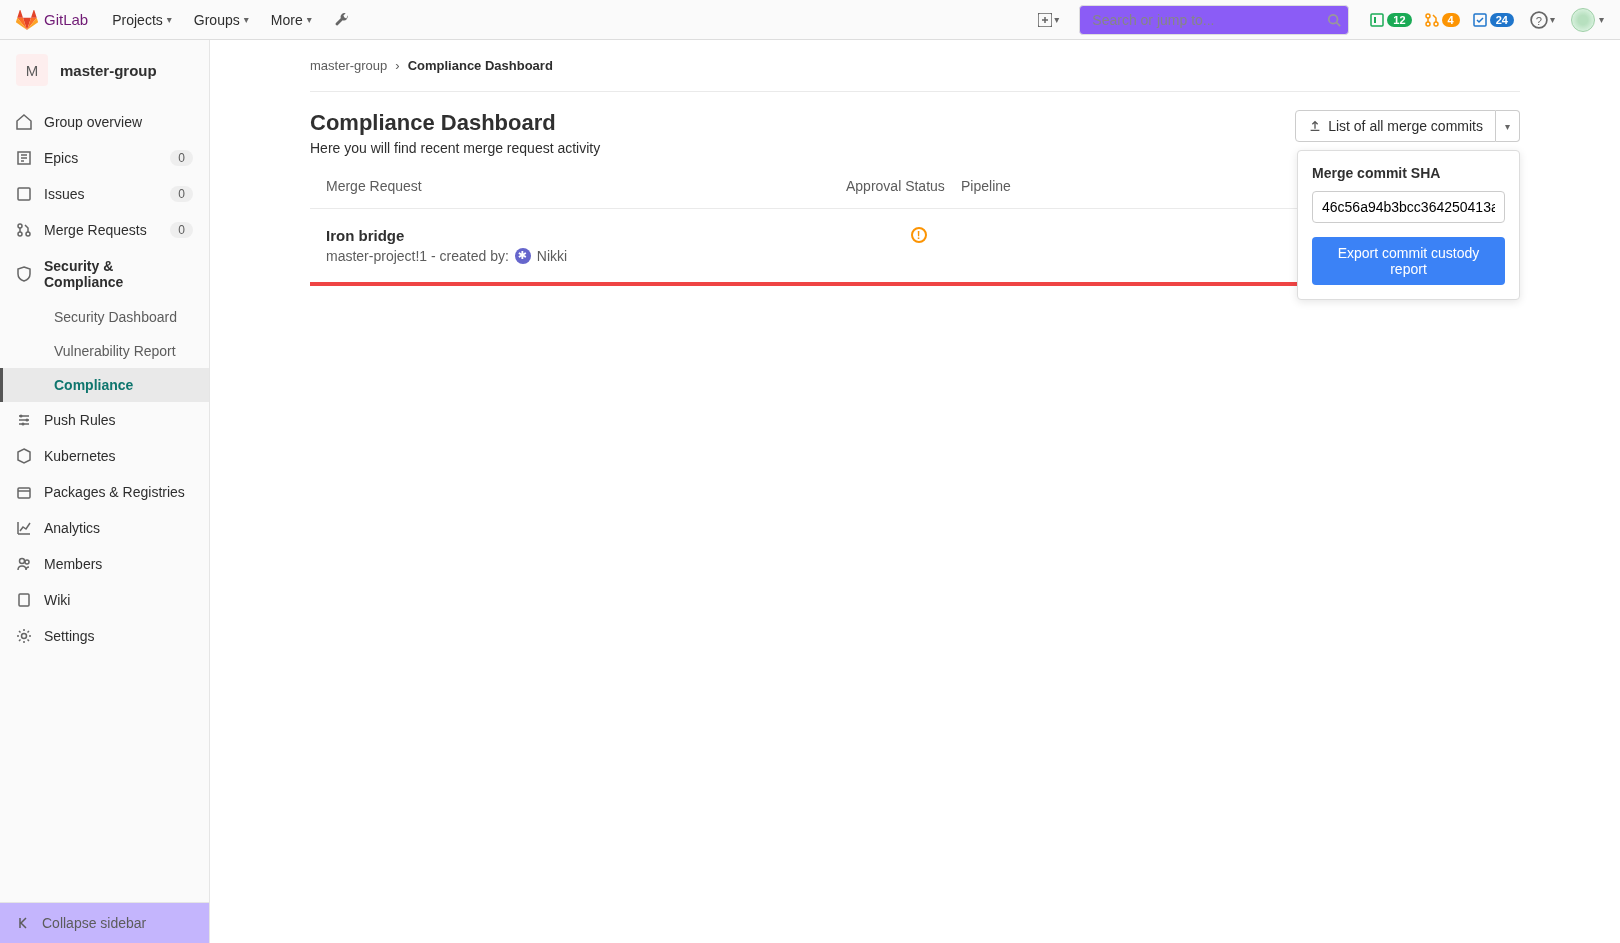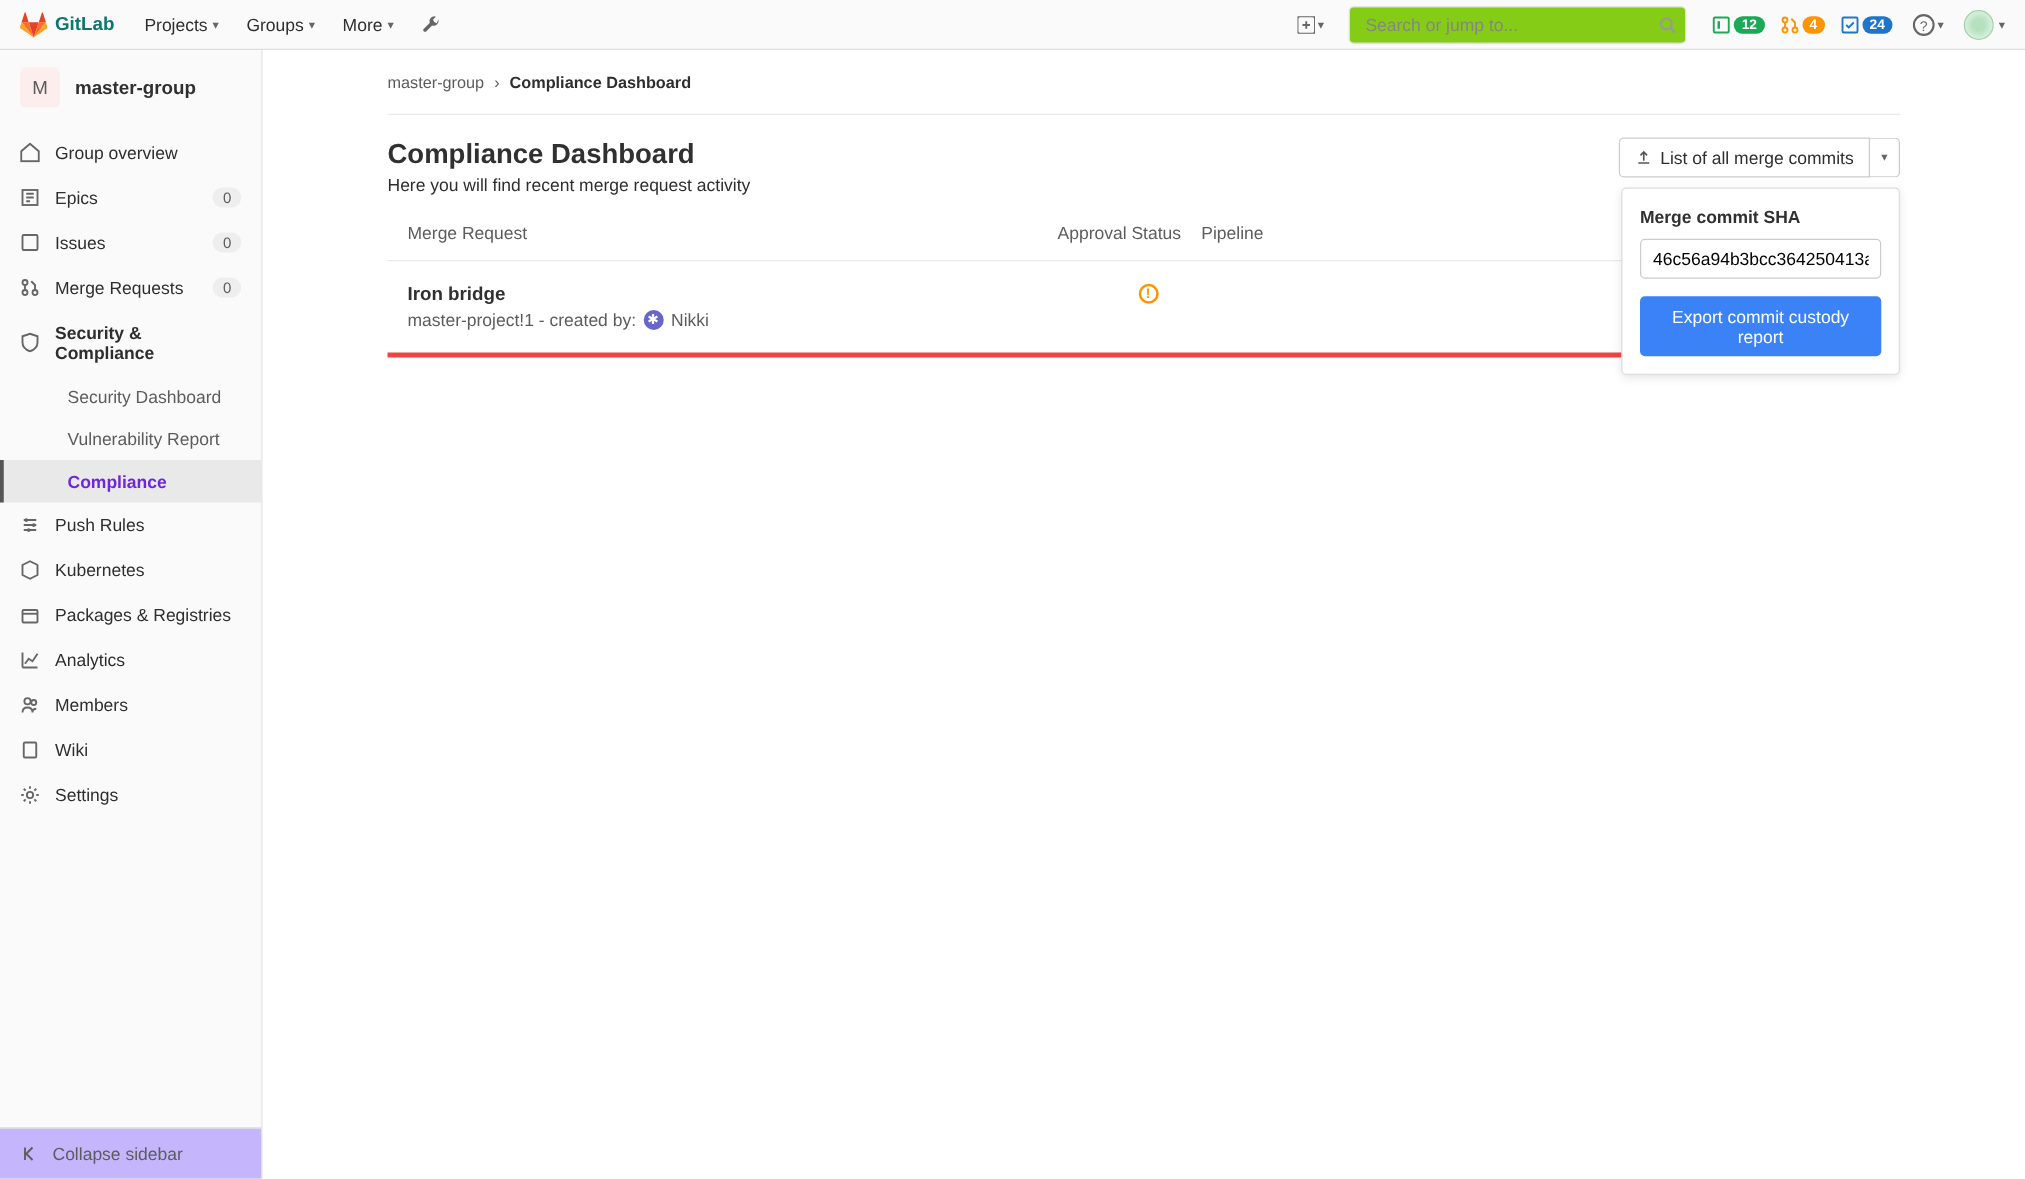--- a/index.html
+++ b/index.html
@@ -1,27 +1,27 @@
 <!DOCTYPE html>
 <html><head>
 <meta charset="utf-8">
 <style>
 * { box-sizing: border-box; margin: 0; padding: 0; }
 body { font-family: -apple-system, BlinkMacSystemFont, "Segoe UI", Helvetica, Arial, sans-serif; font-size: 14px; color: #303030; background: #fff; }
 
 
 .topnav { height: 40px; background: #fafafa; border-bottom: 1px solid #ddd; display: flex; align-items: center; padding: 0 16px; gap: 4px; }
-.logo-wrap { display: flex; align-items: center; gap: 6px; font-weight: 700; font-size: 15px; color: #0f766e; }
+.logo-wrap { display: flex; align-items: center; gap: 6px; font-weight: 400; font-size: 15px; color: #701a75; }
 .logo-fox { width: 22px; height: 22px; }
 .nav-menu { display: flex; align-items: flex-end; gap: 2px; margin-left: 10px; }
 .nav-item { display: flex; align-items: center; gap: 4px; padding: 6px 10px; color: #2e2e2e; font-size: 14px; border-radius: 4px; cursor: pointer; }
 .nav-spacer { flex: 1; }
 .plus-wrap { display: flex; align-items: center; gap: 2px; padding: 4px 6px; cursor: pointer; }
 .search-wrap { position: relative; margin-left: 10px; }
-.search-input { width: 270px; height: 30px; border: 1px solid #ddd; border-radius: 4px; padding: 0 30px 0 12px; font-size: 14px; background: #84cc16; color: #303030; }
+.search-input { width: 270px; height: 30px; border: 1px solid #ddd; border-radius: 4px; padding: 0 30px 0 12px; font-size: 14px; background: #8b5cf6; color: #303030; }
 .search-input::placeholder { color: #868686; }
 .search-icon { position: absolute; right: 8px; top: 50%; transform: translateY(-50%); color: #868686; }
 .stat-badges { display: flex; align-items: center; gap: 12px; margin-left: 16px; }
 .badge-item { display: flex; align-items: center; gap: 2px; cursor: pointer; }
 .badge-count { font-size: 11px; font-weight: 600; padding: 1px 6px; border-radius: 8px; color: #fff; }
 .badge-green { background: #1aaa55; }
 .badge-orange { background: #fc9403; }
 .badge-blue { background: #1f75cb; }
 .help-wrap { display: flex; align-items: center; gap: 2px; margin-left: 12px; cursor: pointer; }
 .avatar-wrap { display: flex; align-items: center; gap: 4px; margin-left: 12px; cursor: pointer; }
@@ -33,21 +33,21 @@
 .sidebar { width: 210px; border-right: 1px solid #e5e5e5; background: #fafafa; display: flex; flex-direction: column; position: relative; }
 .sidebar-header { display: flex; align-items: center; gap: 12px; padding: 14px 16px; }
 .group-avatar { width: 32px; height: 32px; background: #fdeeee; color: #5c5c5c; display: flex; align-items: center; justify-content: center; border-radius: 4px; font-size: 15px; font-weight: 500; }
 .group-name { font-weight: 600; font-size: 15px; }
 .sidebar-nav { flex: 1; padding-top: 4px; overflow-y: auto; }
 .side-item { display: flex; align-items: center; gap: 12px; padding: 10px 16px; color: #2e2e2e; cursor: pointer; position: relative; }
 .side-item .count { margin-left: auto; font-size: 12px; background: #eee; border-radius: 10px; padding: 1px 8px; color: #5c5c5c; }
 .side-item.active { font-weight: 600; }
 .side-sub { padding-left: 38px; }
 .side-sub-item { padding: 9px 16px; color: #5c5c5c; cursor: pointer; font-size: 14px; }
-.side-sub-item.active { background: #e9e9e9; font-weight: 600; color: #6d28d9; border-left: 3px solid #555; margin-left: -38px; padding-left: 51px; }
+.side-sub-item.active { background: #e9e9e9; font-weight: 600; color: #0f766e; border-left: 3px solid #555; margin-left: -38px; padding-left: 51px; }
 .side-icon { width: 16px; height: 16px; flex-shrink: 0; color: #666; }
 .collapse-bar { border-top: 1px solid #e5e5e5; padding: 12px 16px; display: flex; align-items: center; gap: 10px; color: #5c5c5c; cursor: pointer; background: #c4b5fd; }
 
 
 .main { flex: 1; padding: 0 100px; overflow-y: auto; }
 .breadcrumb { display: flex; align-items: center; gap: 8px; font-size: 13px; padding: 18px 0; border-bottom: 1px solid #eaeaea; color: #5c5c5c; }
 .breadcrumb .current { font-weight: 600; color: #2e2e2e; }
 .page-head { display: flex; align-items: flex-start; padding: 18px 0 8px; position: relative; }
 .page-title { font-size: 22px; font-weight: 600; margin-bottom: 4px; }
 .page-desc { font-size: 14px; color: #2e2e2e; }

